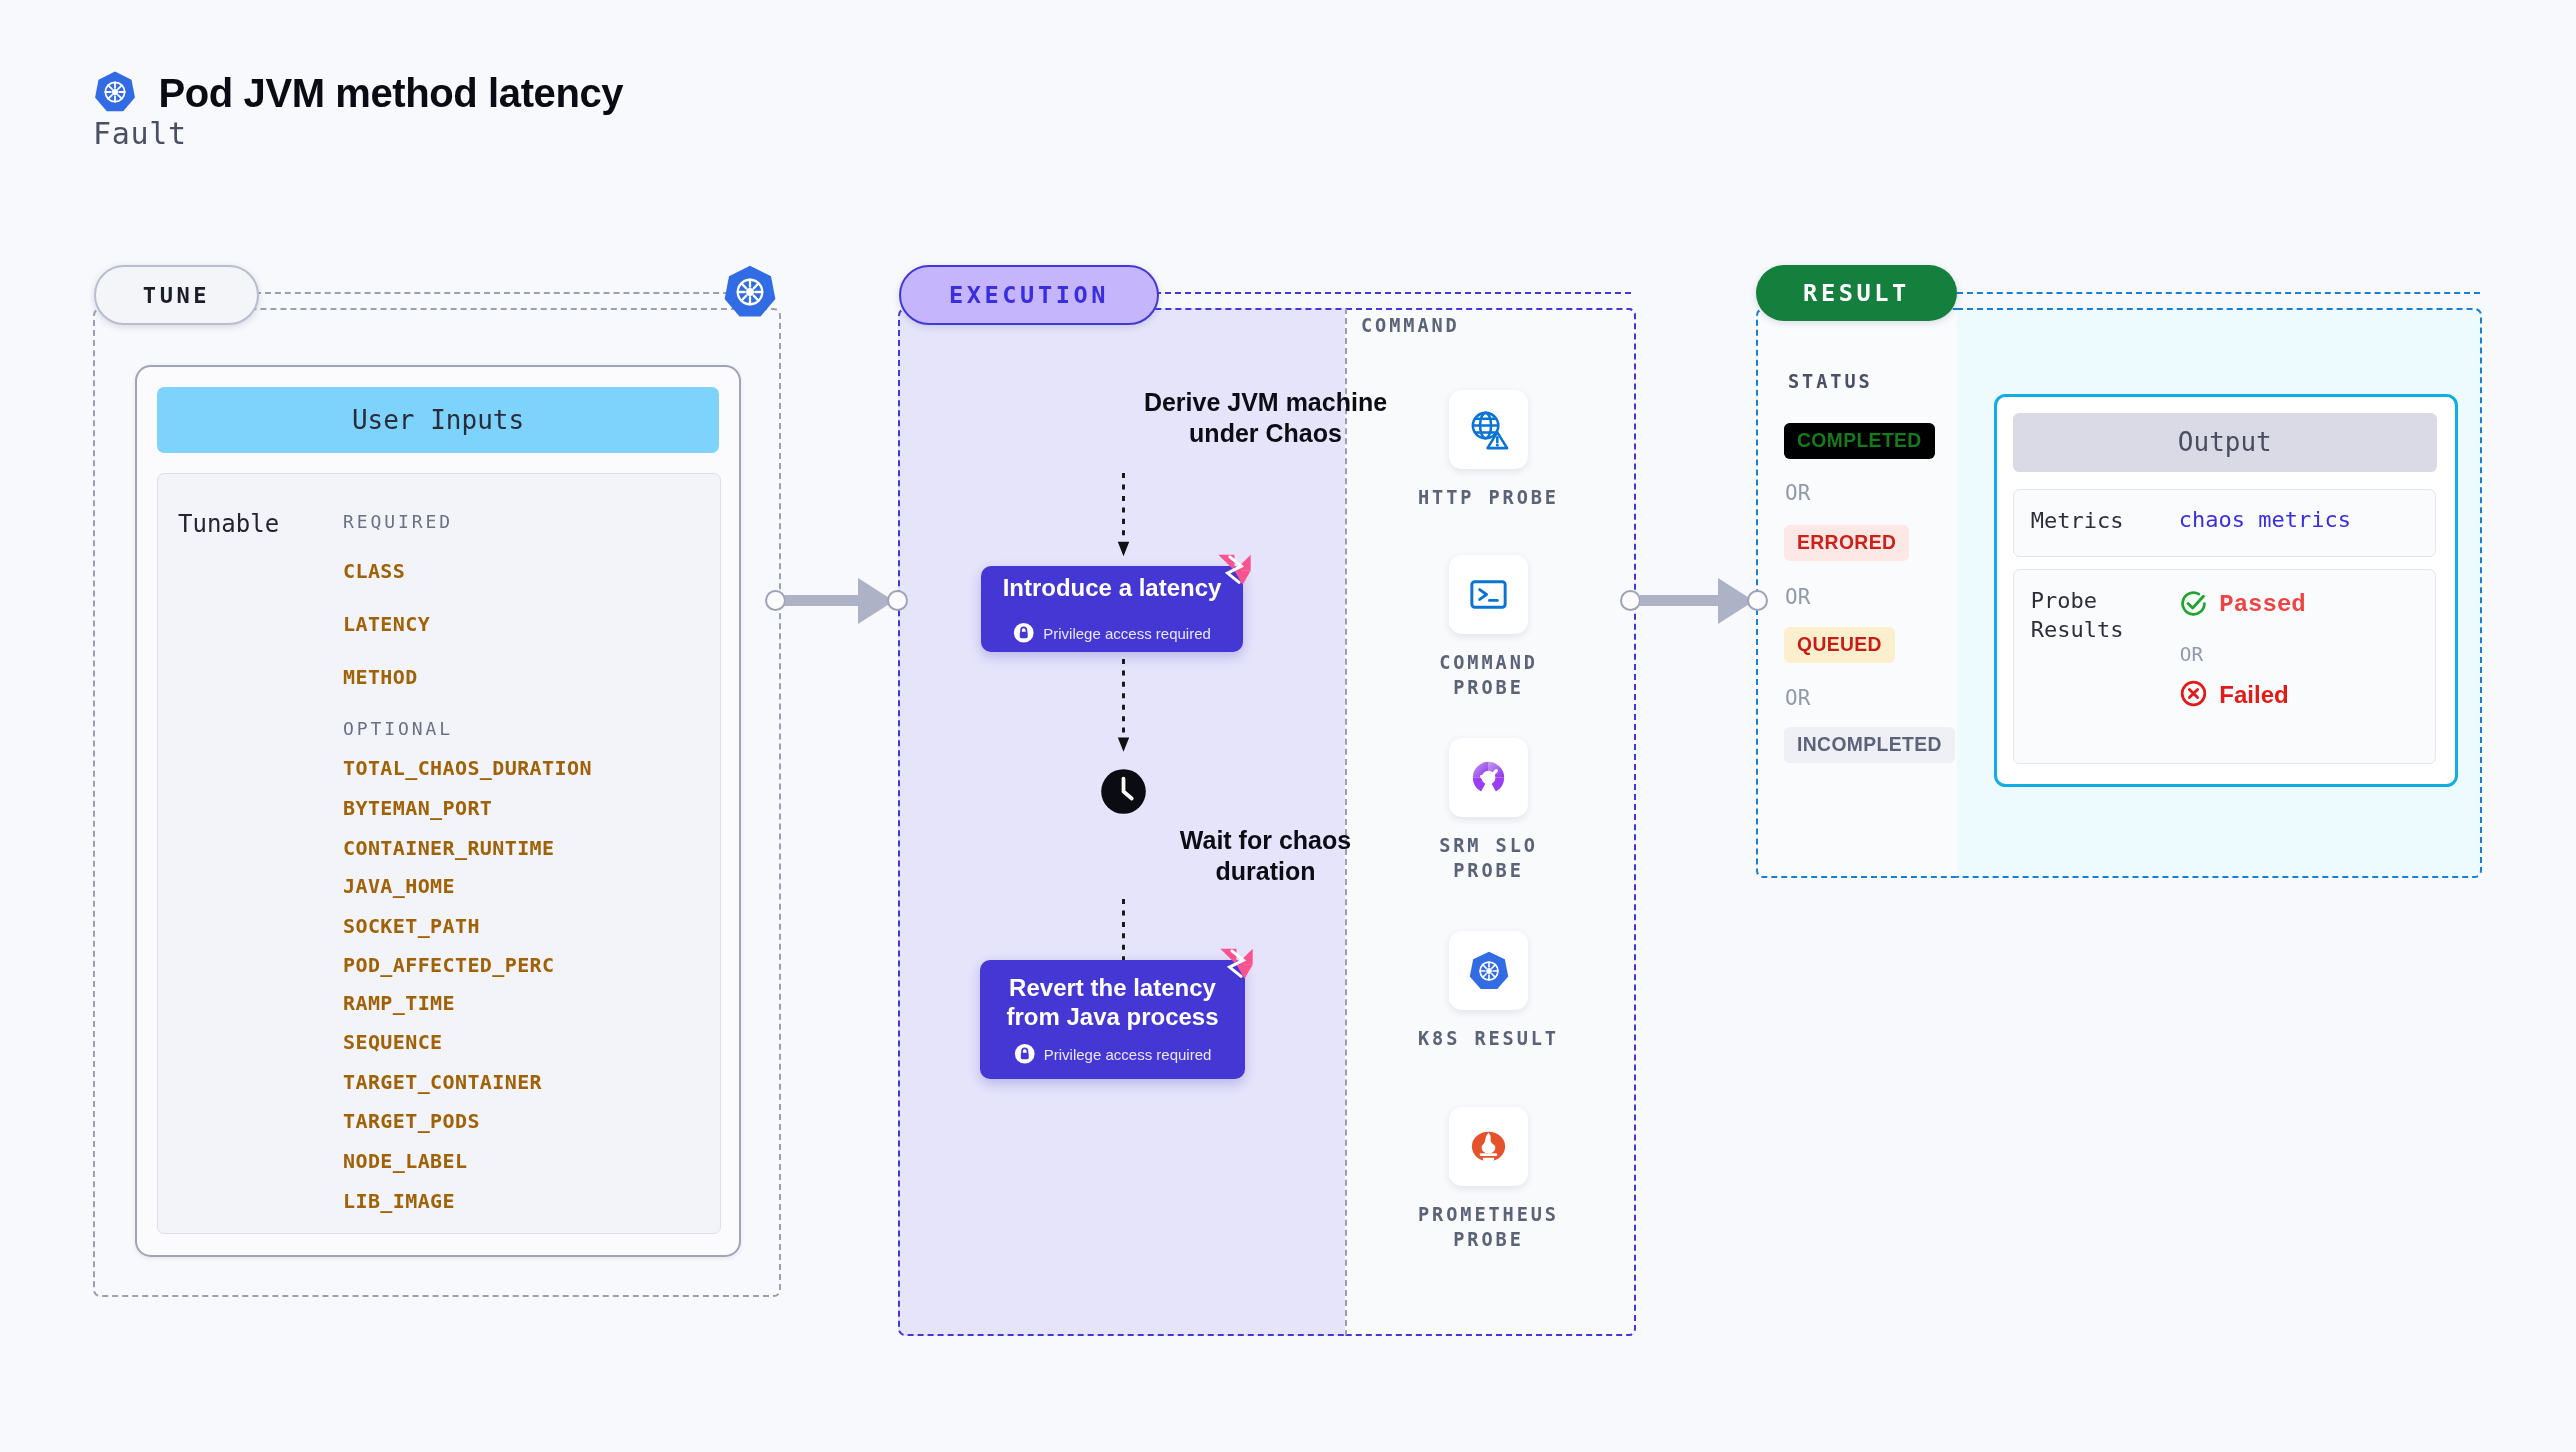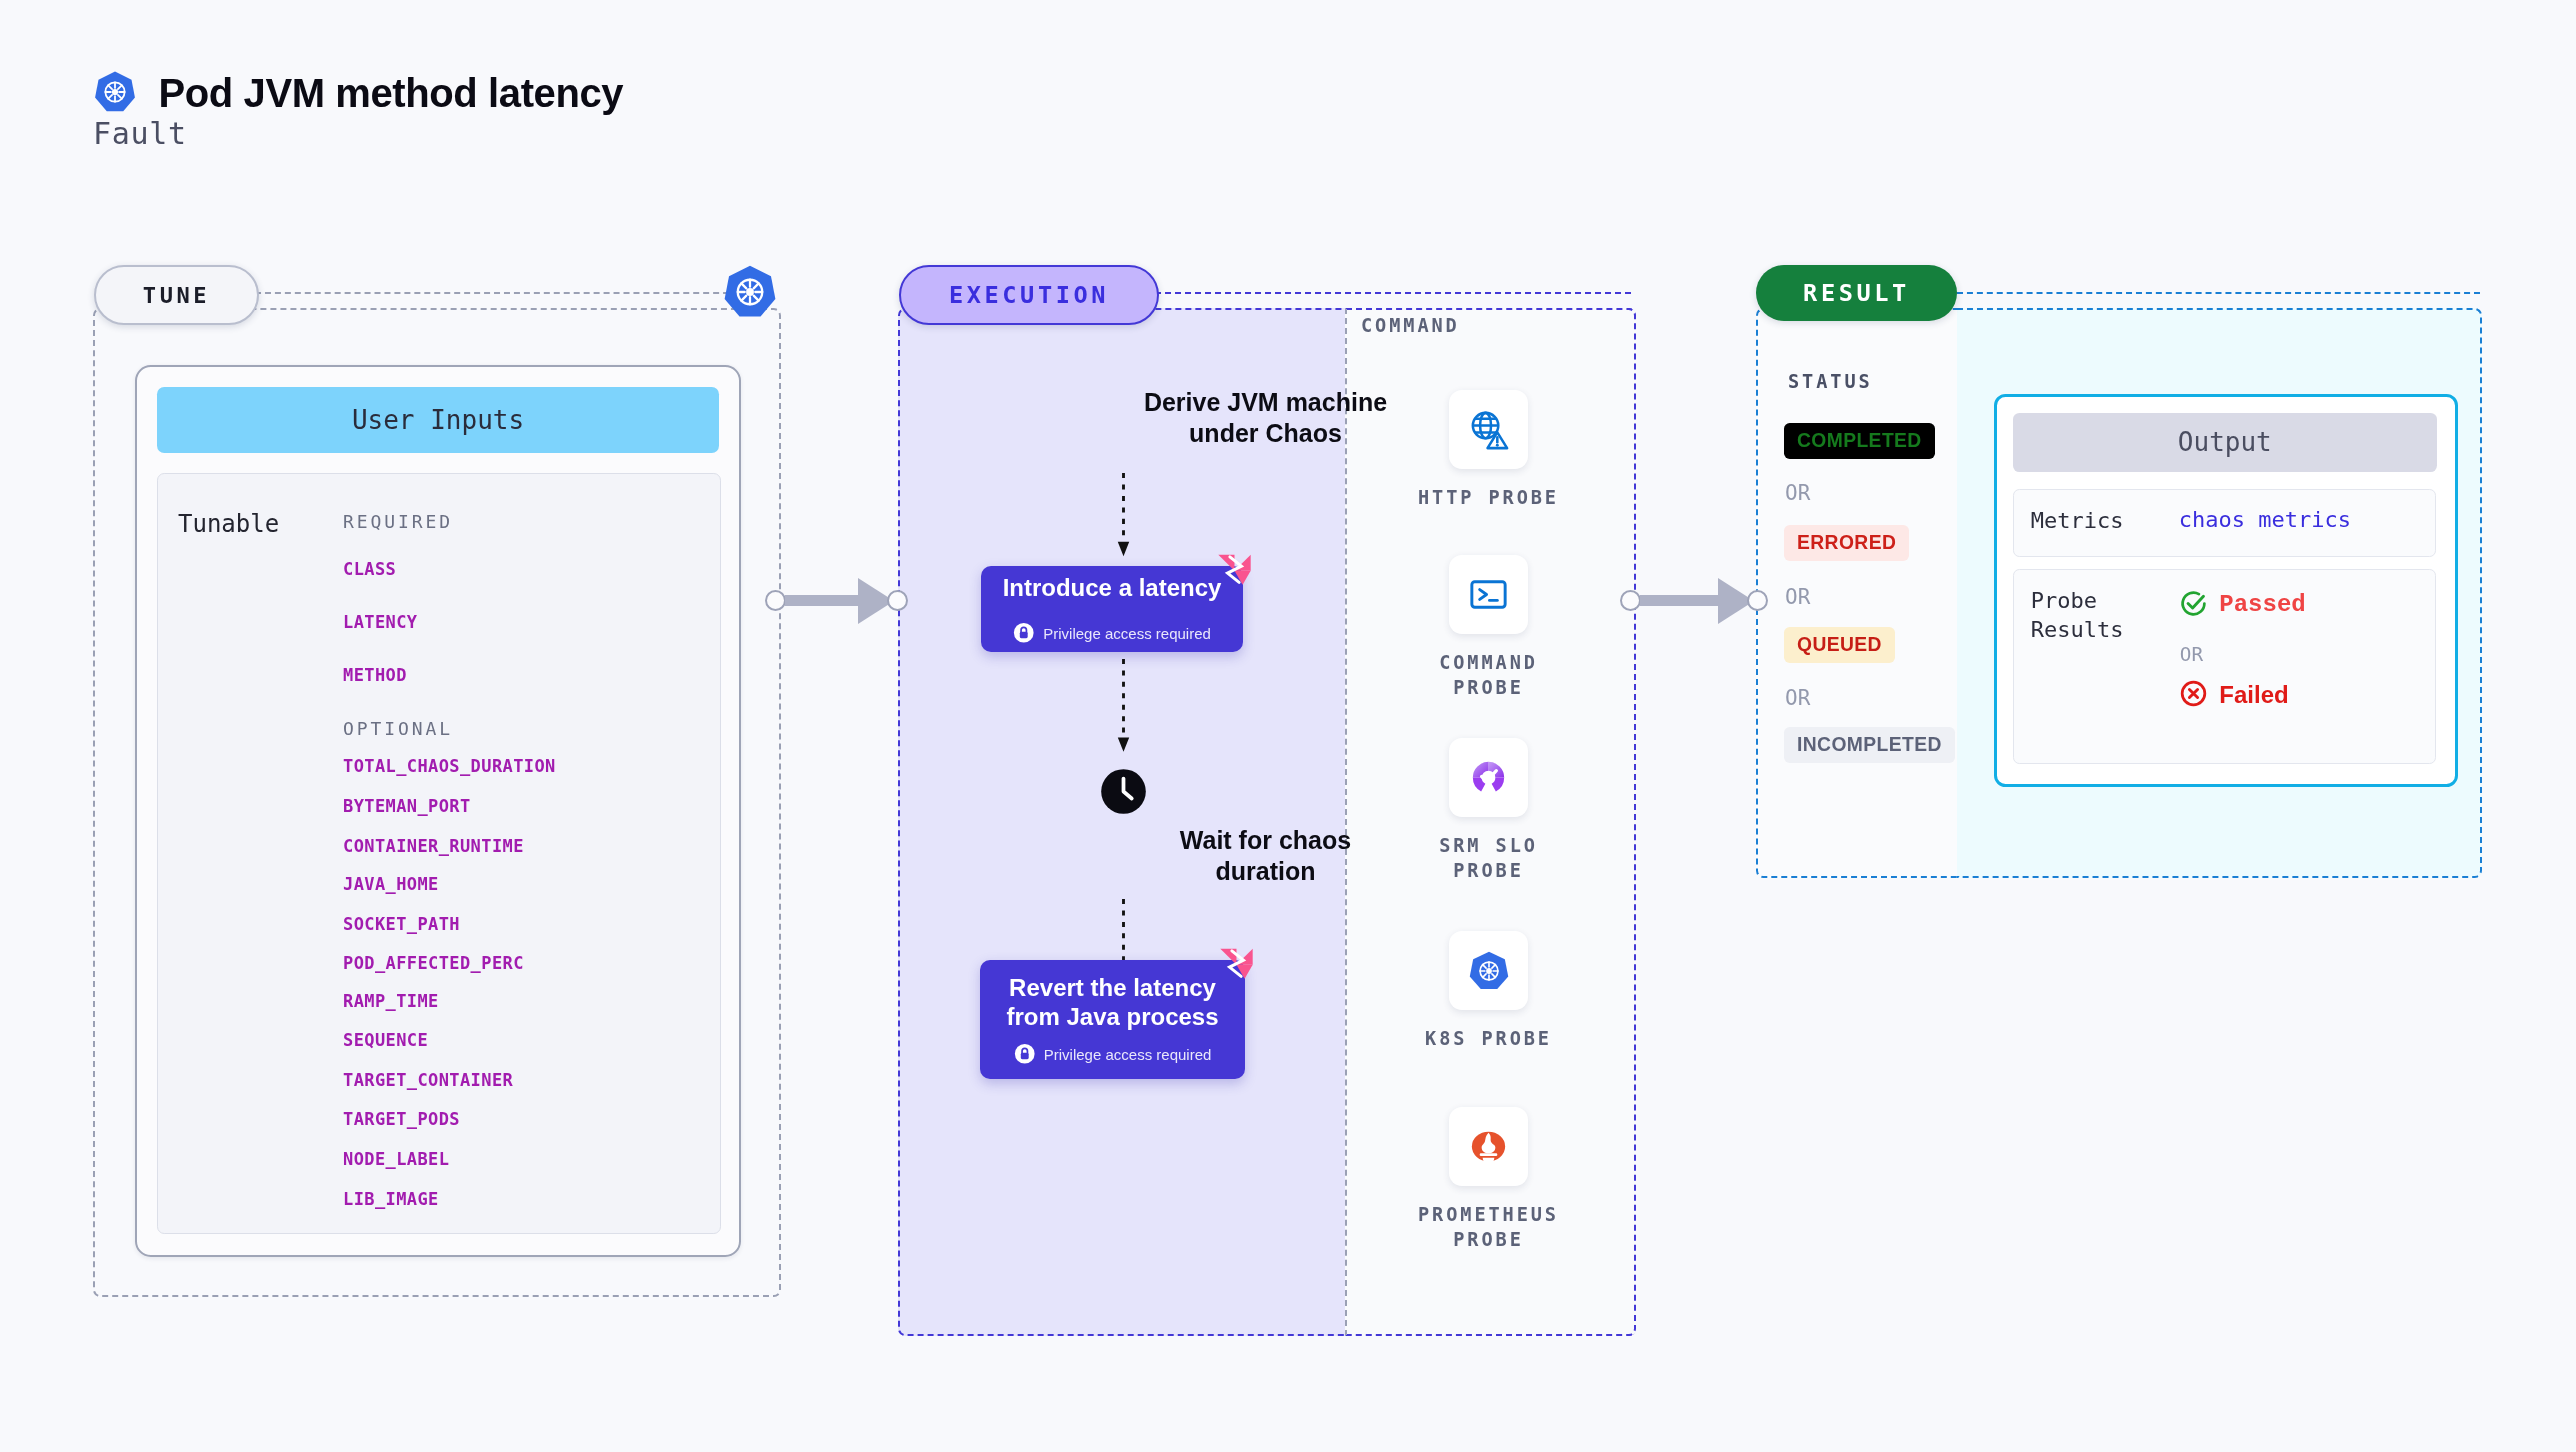--- a/index.html
+++ b/index.html
@@ -63,21 +63,21 @@
     font-family:"DejaVu Sans Mono", monospace;font-size:24px;color:#23242f;
   }
   .group-head{
     position:absolute;left:185px;
     font-family:"DejaVu Sans Mono", monospace;font-size:18px;
     letter-spacing:2.9px;color:#6b7084;
   }
   .param{
     position:absolute;left:185px;
     font-family:"DejaVu Sans Mono", monospace;font-weight:bold;
-    font-size:17px;color:#a21caf;letter-spacing:0.4px;white-space:nowrap;
+    font-size:20px;color:#a16207;letter-spacing:0.4px;white-space:nowrap;
   }
 
   
   #exec-region{
     position:absolute;left:898px;top:308px;width:734px;height:1024px;
     border:2.9px dashed #4338d6;border-radius:7.2px;background:#e5e4fb;
   }
   #probes-region{
     position:absolute;left:1345px;top:308px;width:287px;height:1024px;
     background:#f9fafc;border:2.9px dashed #4338d6;border-left:2.1px dashed #9aa0b4;
@@ -397,21 +397,21 @@
       <path d="M32 4 L55 15 L60 40 L44 58 L20 58 L4 40 L9 15 Z" fill="#326ce5"></path>
       <g stroke="#fff" stroke-width="2.4" fill="none" stroke-linecap="round">
         <circle cx="32" cy="32" r="13"></circle>
         <circle cx="32" cy="32" r="3" fill="#fff"></circle>
         <path d="M32 19 V26 M32 38 V45 M19 32 H26 M38 32 H45
                  M22.8 22.8 L27.8 27.8 M36.2 36.2 L41.2 41.2
                  M41.2 22.8 L36.2 27.8 M27.8 36.2 L22.8 41.2"></path>
       </g>
     </svg>
   </div>
-  <div class="probe-label">K8S PROBE</div>
+  <div class="probe-label">K8S RESULT</div>
 </div>
 
 <div class="probe-item" style="left:1345px;top:1107px;">
   <div class="probe-icon">
     <svg width="47" height="47" viewBox="0 0 48 48">
       <ellipse cx="24" cy="24" rx="17" ry="15" fill="#e6522c"></ellipse>
       <path d="M24 10 c4 4 1 7 3 10 c1.6 2.4 4 2.4 4 5 c0 3.6-3.2 6-7 6 s-7-2.4-7-6 c0-3 2.6-3.4 3.4-6.4 C21 16 21 13 24 10 Z" fill="#fff"></path>
       <rect x="15" y="31" width="18" height="2.6" rx="1.3" fill="#fff"></rect>
       <path d="M18 35.5 h12 a6 6 0 01-12 0 Z" fill="#fff"></path>
     </svg>

